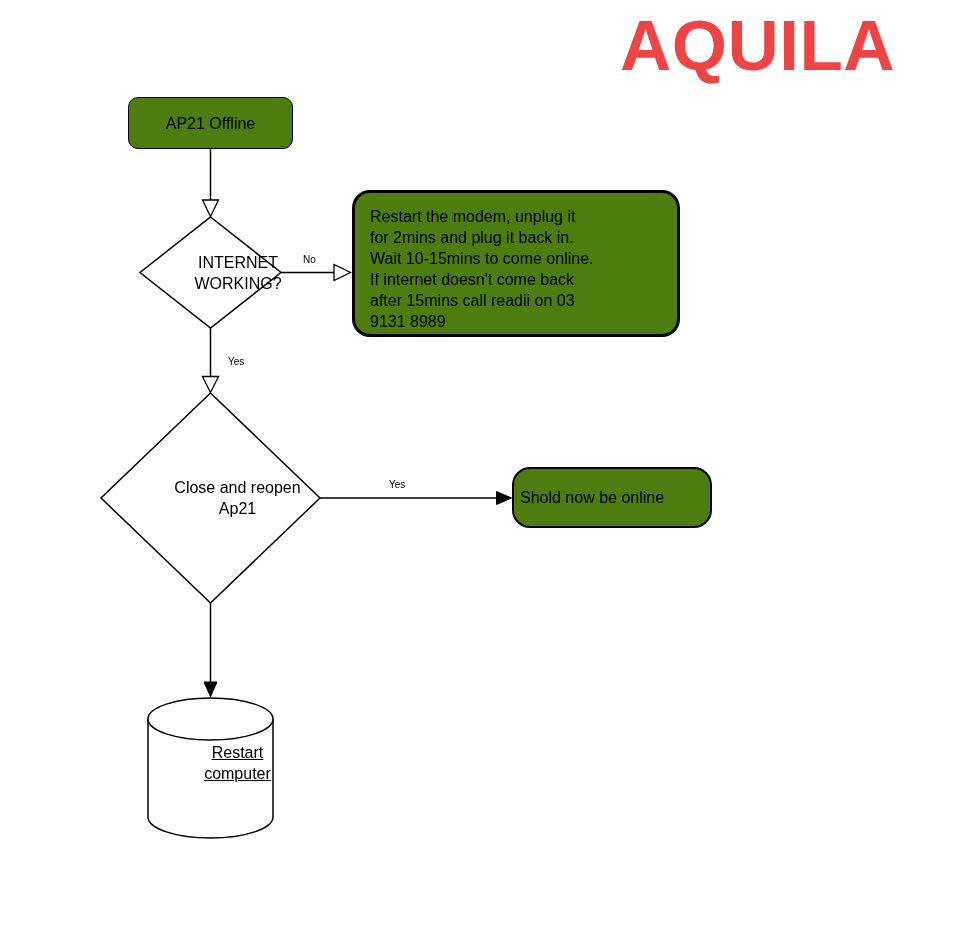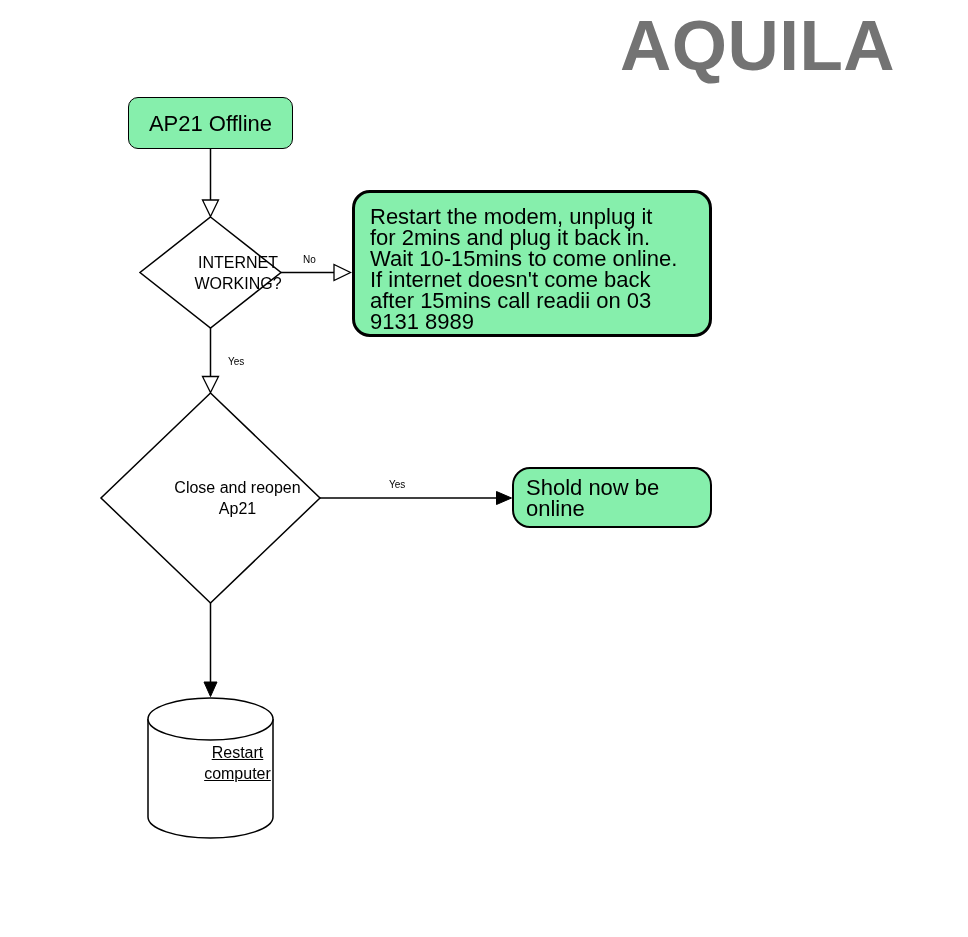--- a/index.html
+++ b/index.html
@@ -16,60 +16,60 @@
   .logo {
     position: absolute;
     left: 620px;
     top: 8px;
     height: 74px;
     display: flex;
     align-items: center;
     font-size: 71px;
     font-weight: bold;
     letter-spacing: 0.5px;
-    color: #737373;
+    color: #ef4444;
     white-space: nowrap;
   }
   svg.layer {
     position: absolute;
     left: 0; top: 0;
     width: 968px; height: 937px;
   }
   .node {
     position: absolute;
     display: flex;
     align-items: center;
     justify-content: center;
     text-align: center;
-    font-size: 22px;
+    font-size: 16px;
     line-height: 21px;
     white-space: pre-line;
-    background: #86efac;
+    background: #4d7c0f;
   }
   .rounded {
     border: 1.5px solid #000000;
     border-radius: 10px;
   }
   .node-start { left: 128px; top: 97px; width: 165px; height: 52px; }
   .node-instruction {
-    left: 352px; top: 190px; width: 360px; height: 147px;
+    left: 352px; top: 190px; width: 328px; height: 147px;
     border: 3.5px solid #000000;
     border-radius: 18px;
     justify-content: flex-start;
     align-items: flex-start;
     text-align: left;
     padding: 13px 15px;
   }
   .node-online {
     left: 512px; top: 467px; width: 200px; height: 61px;
     border: 2px solid #000000;
     border-radius: 18px;
     justify-content: flex-start;
     text-align: left;
-    padding-left: 12px;
+    padding-left: 6px;
   }
   .label-overlay {
     position: absolute;
     display: flex;
     align-items: center;
     justify-content: center;
     text-align: center;
     font-size: 16px;
     line-height: 21px;
     white-space: pre-line;

